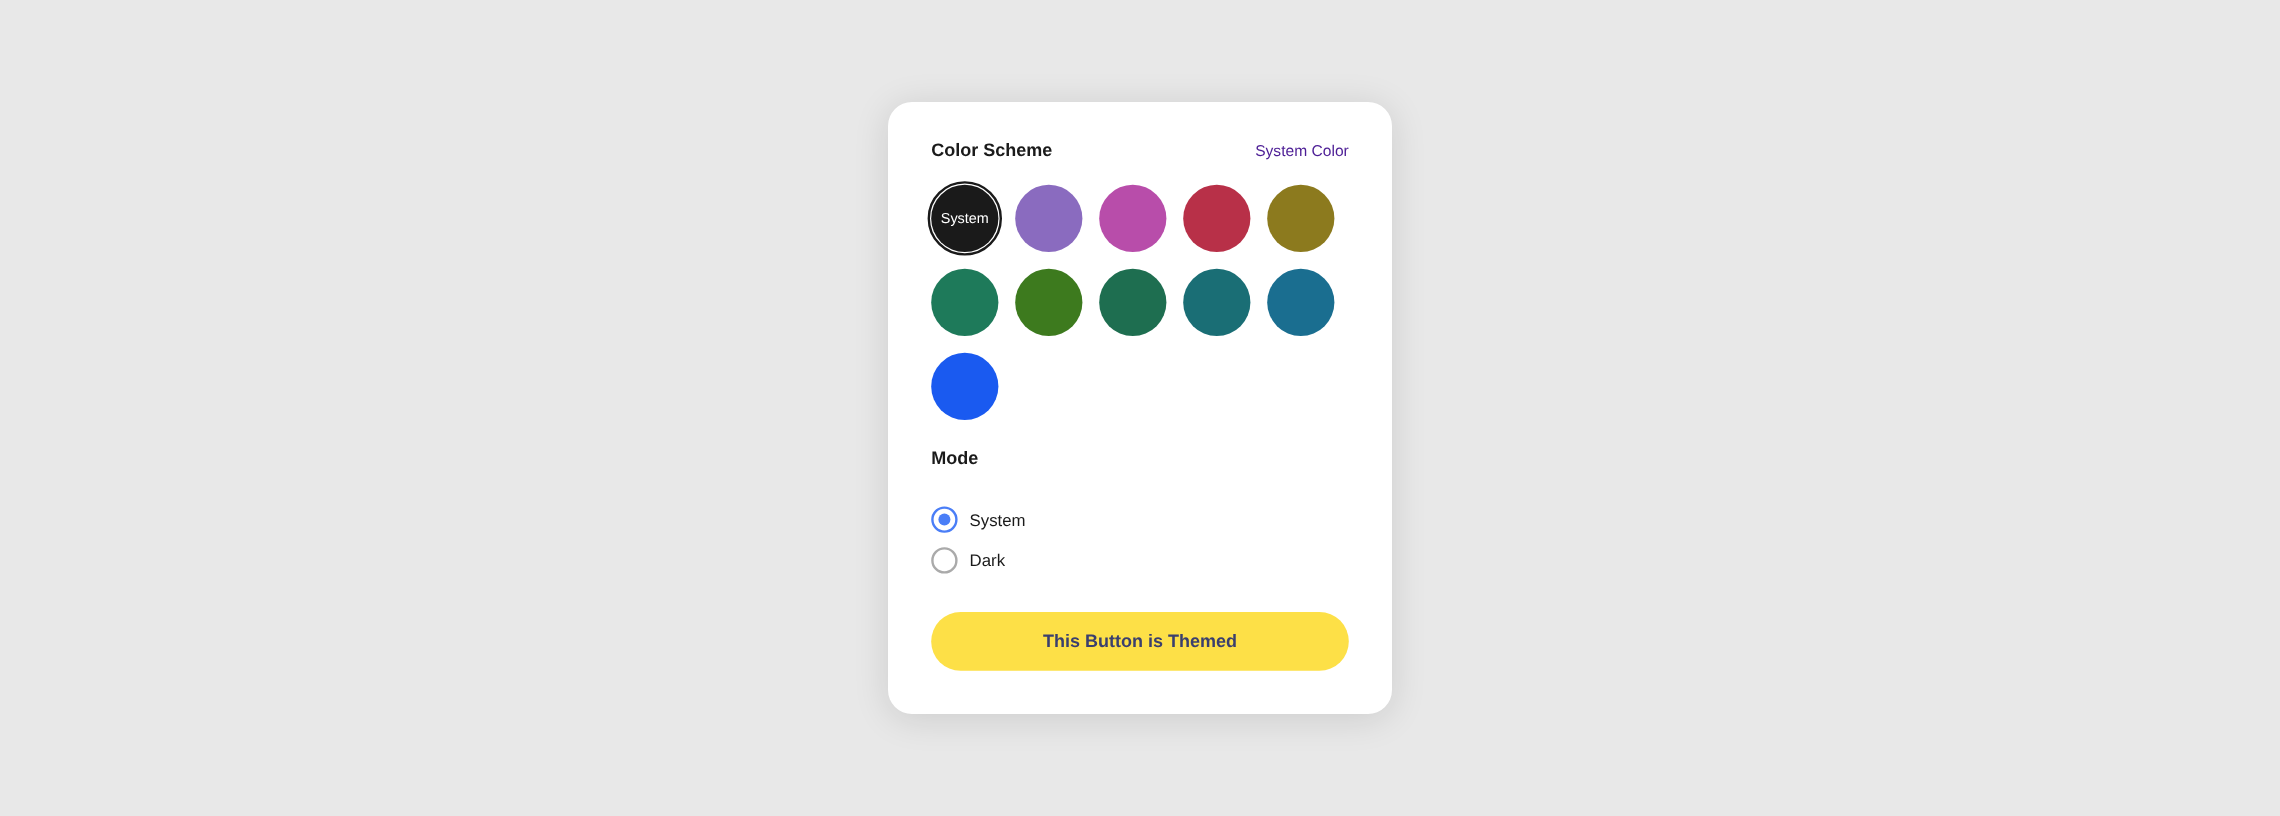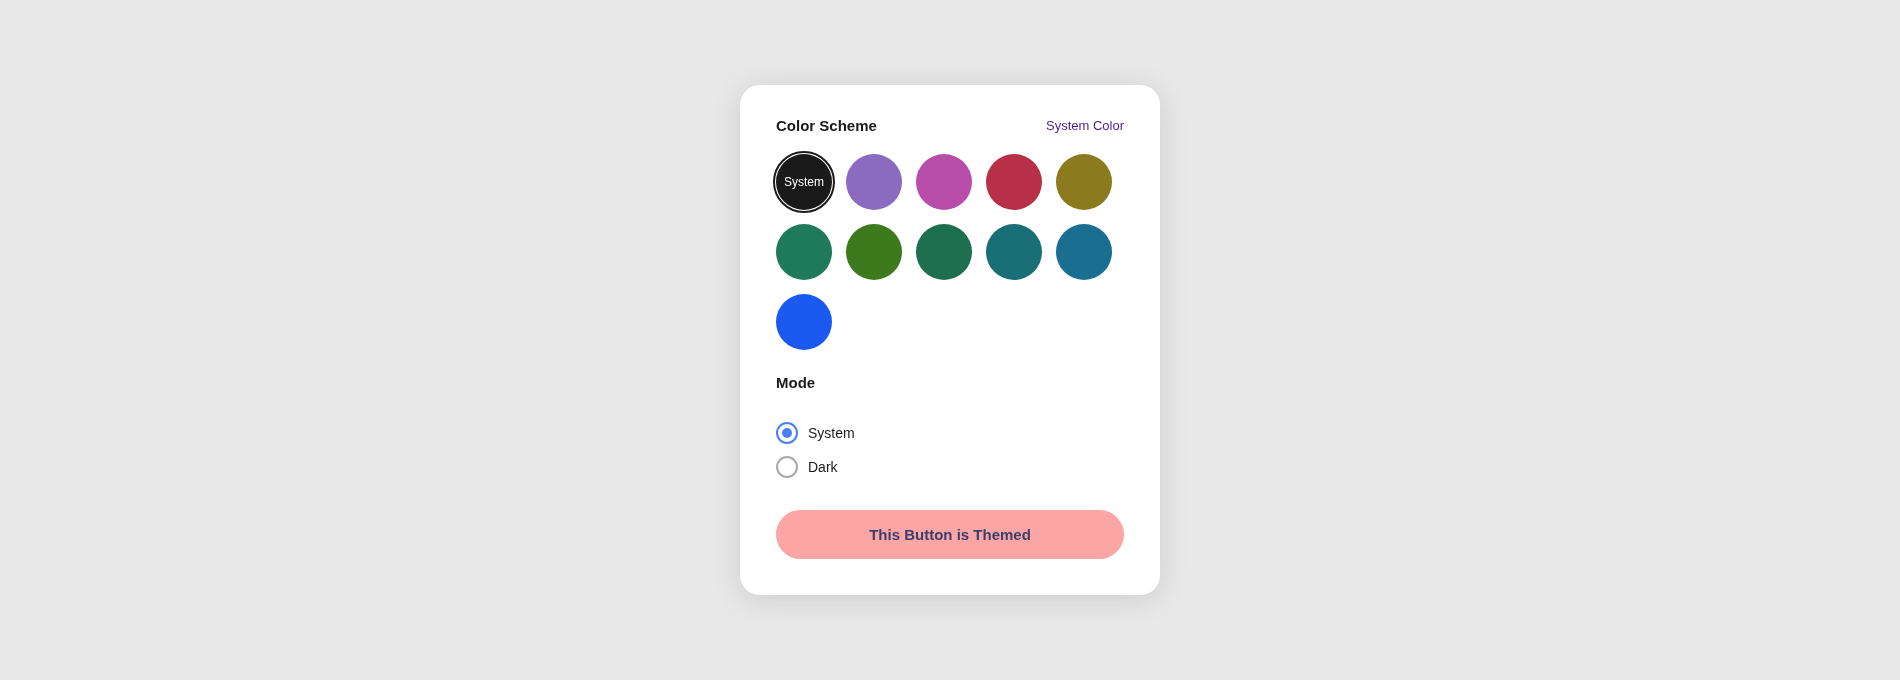--- a/index.html
+++ b/index.html
@@ -126,21 +126,21 @@
       border-radius: 50%;
       background: #4a7ef7;
     }
 
     .mode-label {
       font-size: 14px;
       color: #1a1a1a;
     }
 
     .themed-button {
-      background: #fca5a5;
+      background: #fde047;
       border: none;
       border-radius: 30px;
       padding: 16px;
       width: 100%;
       font-size: 15px;
       font-weight: 600;
       color: #3a3f6e;
       cursor: pointer;
       text-align: center;
     }

